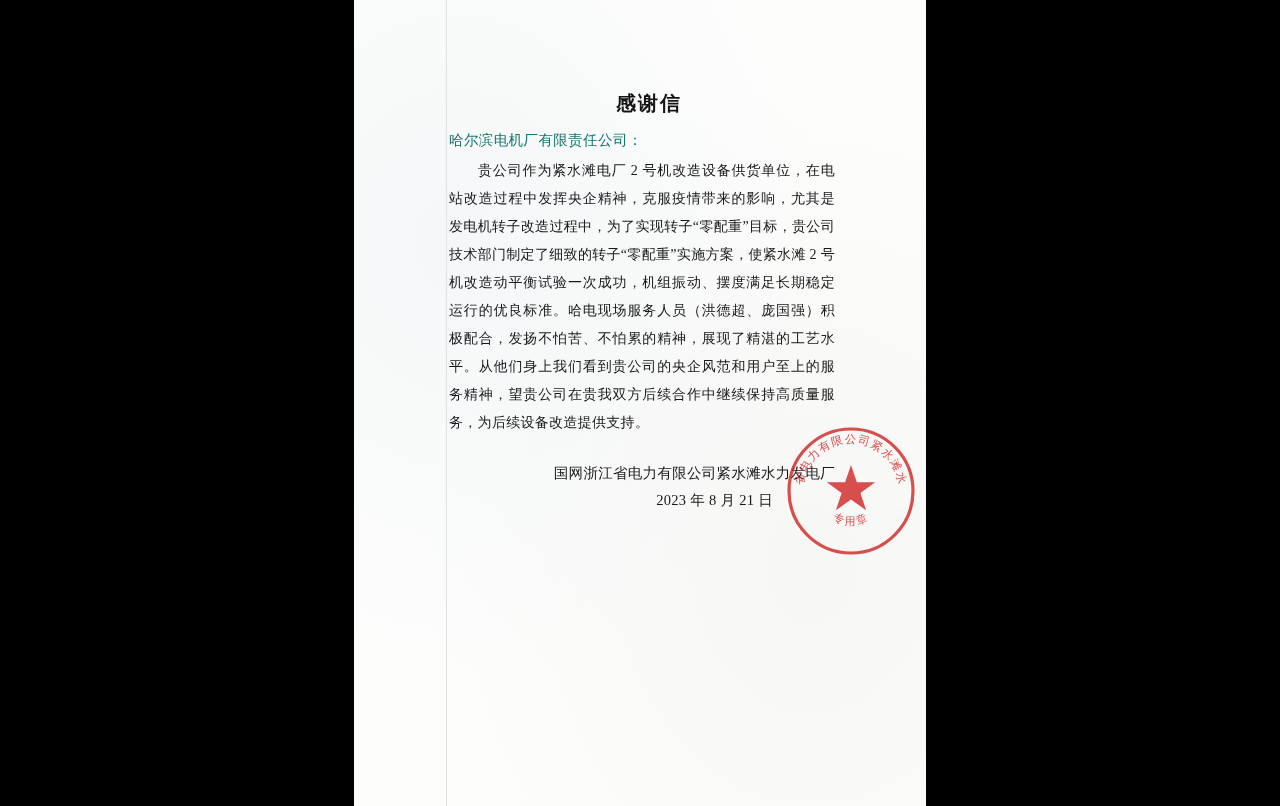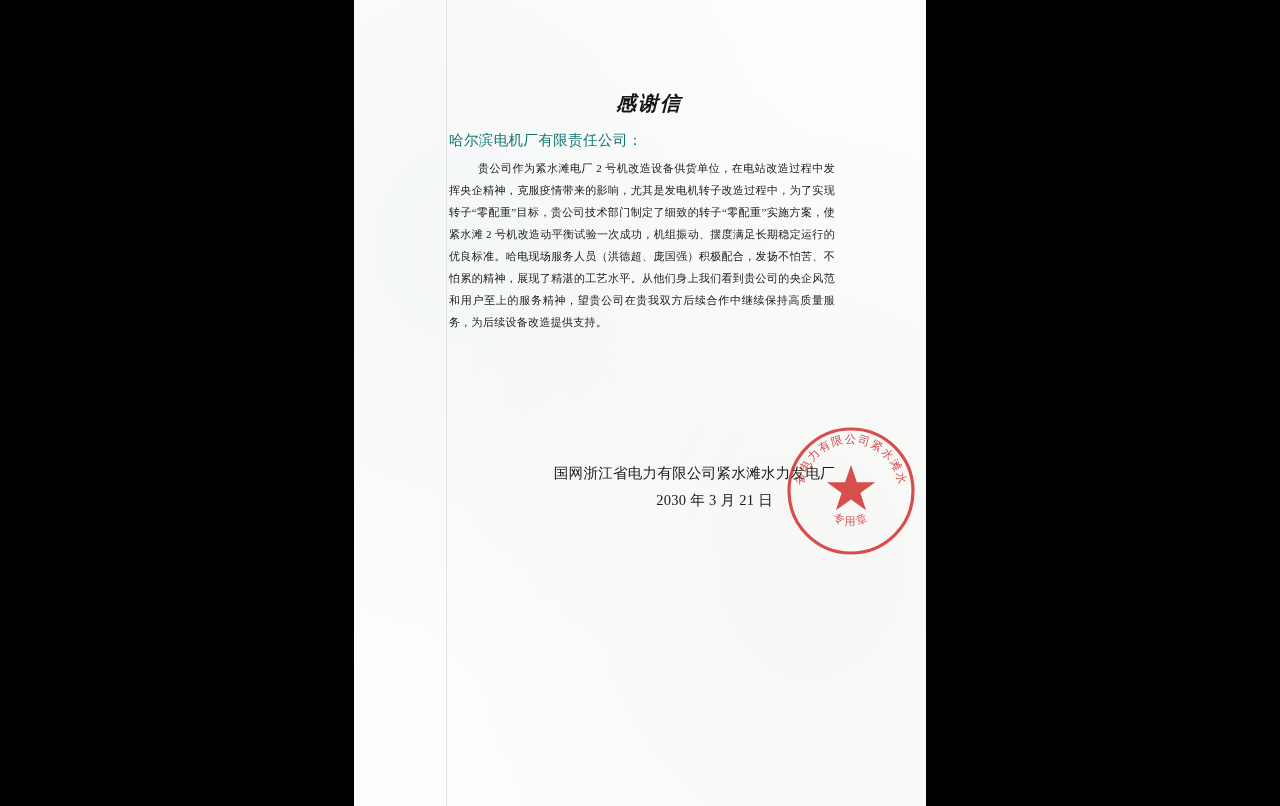--- a/index.html
+++ b/index.html
@@ -57,37 +57,36 @@
     position: absolute;
     top: 90px;
     left: 0;
     width: 400px;
     text-align: center;
     font-size: 20px;
     font-weight: bold;
     letter-spacing: 2px;
     color: #141414;
     font-family: "Liberation Serif", "DejaVu Serif", serif;
-    font-style: italic;
   }
   .salutation {
     position: absolute;
     top: 131px;
     left: 0;
     font-size: 14.5px;
     color: #0f766e;
     letter-spacing: 0.4px;
   }
   .body-text {
     position: absolute;
     top: 157px;
     left: 0;
     width: 386px;
-    font-size: 11px;
-    line-height: 22px;
+    font-size: 14px;
+    line-height: 28px;
     color: #18181a;
     text-align: justify;
     text-justify: inter-ideograph;
     text-indent: 29px;
     letter-spacing: 0.3px;
   }
   .sign-block {
     position: absolute;
     top: 464px;
     left: 0;
@@ -129,21 +128,21 @@
     <div class="doc">
 
       <div class="doc-title">感谢信</div>
 
       <div class="salutation">哈尔滨电机厂有限责任公司：</div>
 
       <div class="body-text">贵公司作为紧水滩电厂 2 号机改造设备供货单位，在电站改造过程中发挥央企精神，克服疫情带来的影响，尤其是发电机转子改造过程中，为了实现转子“零配重”目标，贵公司技术部门制定了细致的转子“零配重”实施方案，使紧水滩 2 号机改造动平衡试验一次成功，机组振动、摆度满足长期稳定运行的优良标准。哈电现场服务人员（洪德超、庞国强）积极配合，发扬不怕苦、不怕累的精神，展现了精湛的工艺水平。从他们身上我们看到贵公司的央企风范和用户至上的服务精神，望贵公司在贵我双方后续合作中继续保持高质量服务，为后续设备改造提供支持。</div>
 
       <div class="sign-block">
         <span class="sign-org">国网浙江省电力有限公司紧水滩水力发电厂</span>
-        <span class="sign-date">2030 年 3 月 21 日</span>
+        <span class="sign-date">2023 年 8 月 21 日</span>
       </div>
 
       <div class="seal">
         <svg width="132" height="132" viewBox="0 0 132 132" xmlns="http://www.w3.org/2000/svg">
           <g opacity="0.82">
             <circle cx="66" cy="66" r="62" fill="none" stroke="#d02a28" stroke-width="3.2"></circle>
             <path id="sealTopArc" d="M 66,66 m -48,0 a 48,48 0 1,1 96,0" fill="none" stroke="none"></path>
             <text font-family="'Liberation Serif','DejaVu Serif',serif" font-size="11.5" fill="#d02a28" letter-spacing="1.2">
               <textPath href="#sealTopArc" startOffset="50%" text-anchor="middle">国网浙江省电力有限公司紧水滩水力发电厂</textPath>
             </text>

